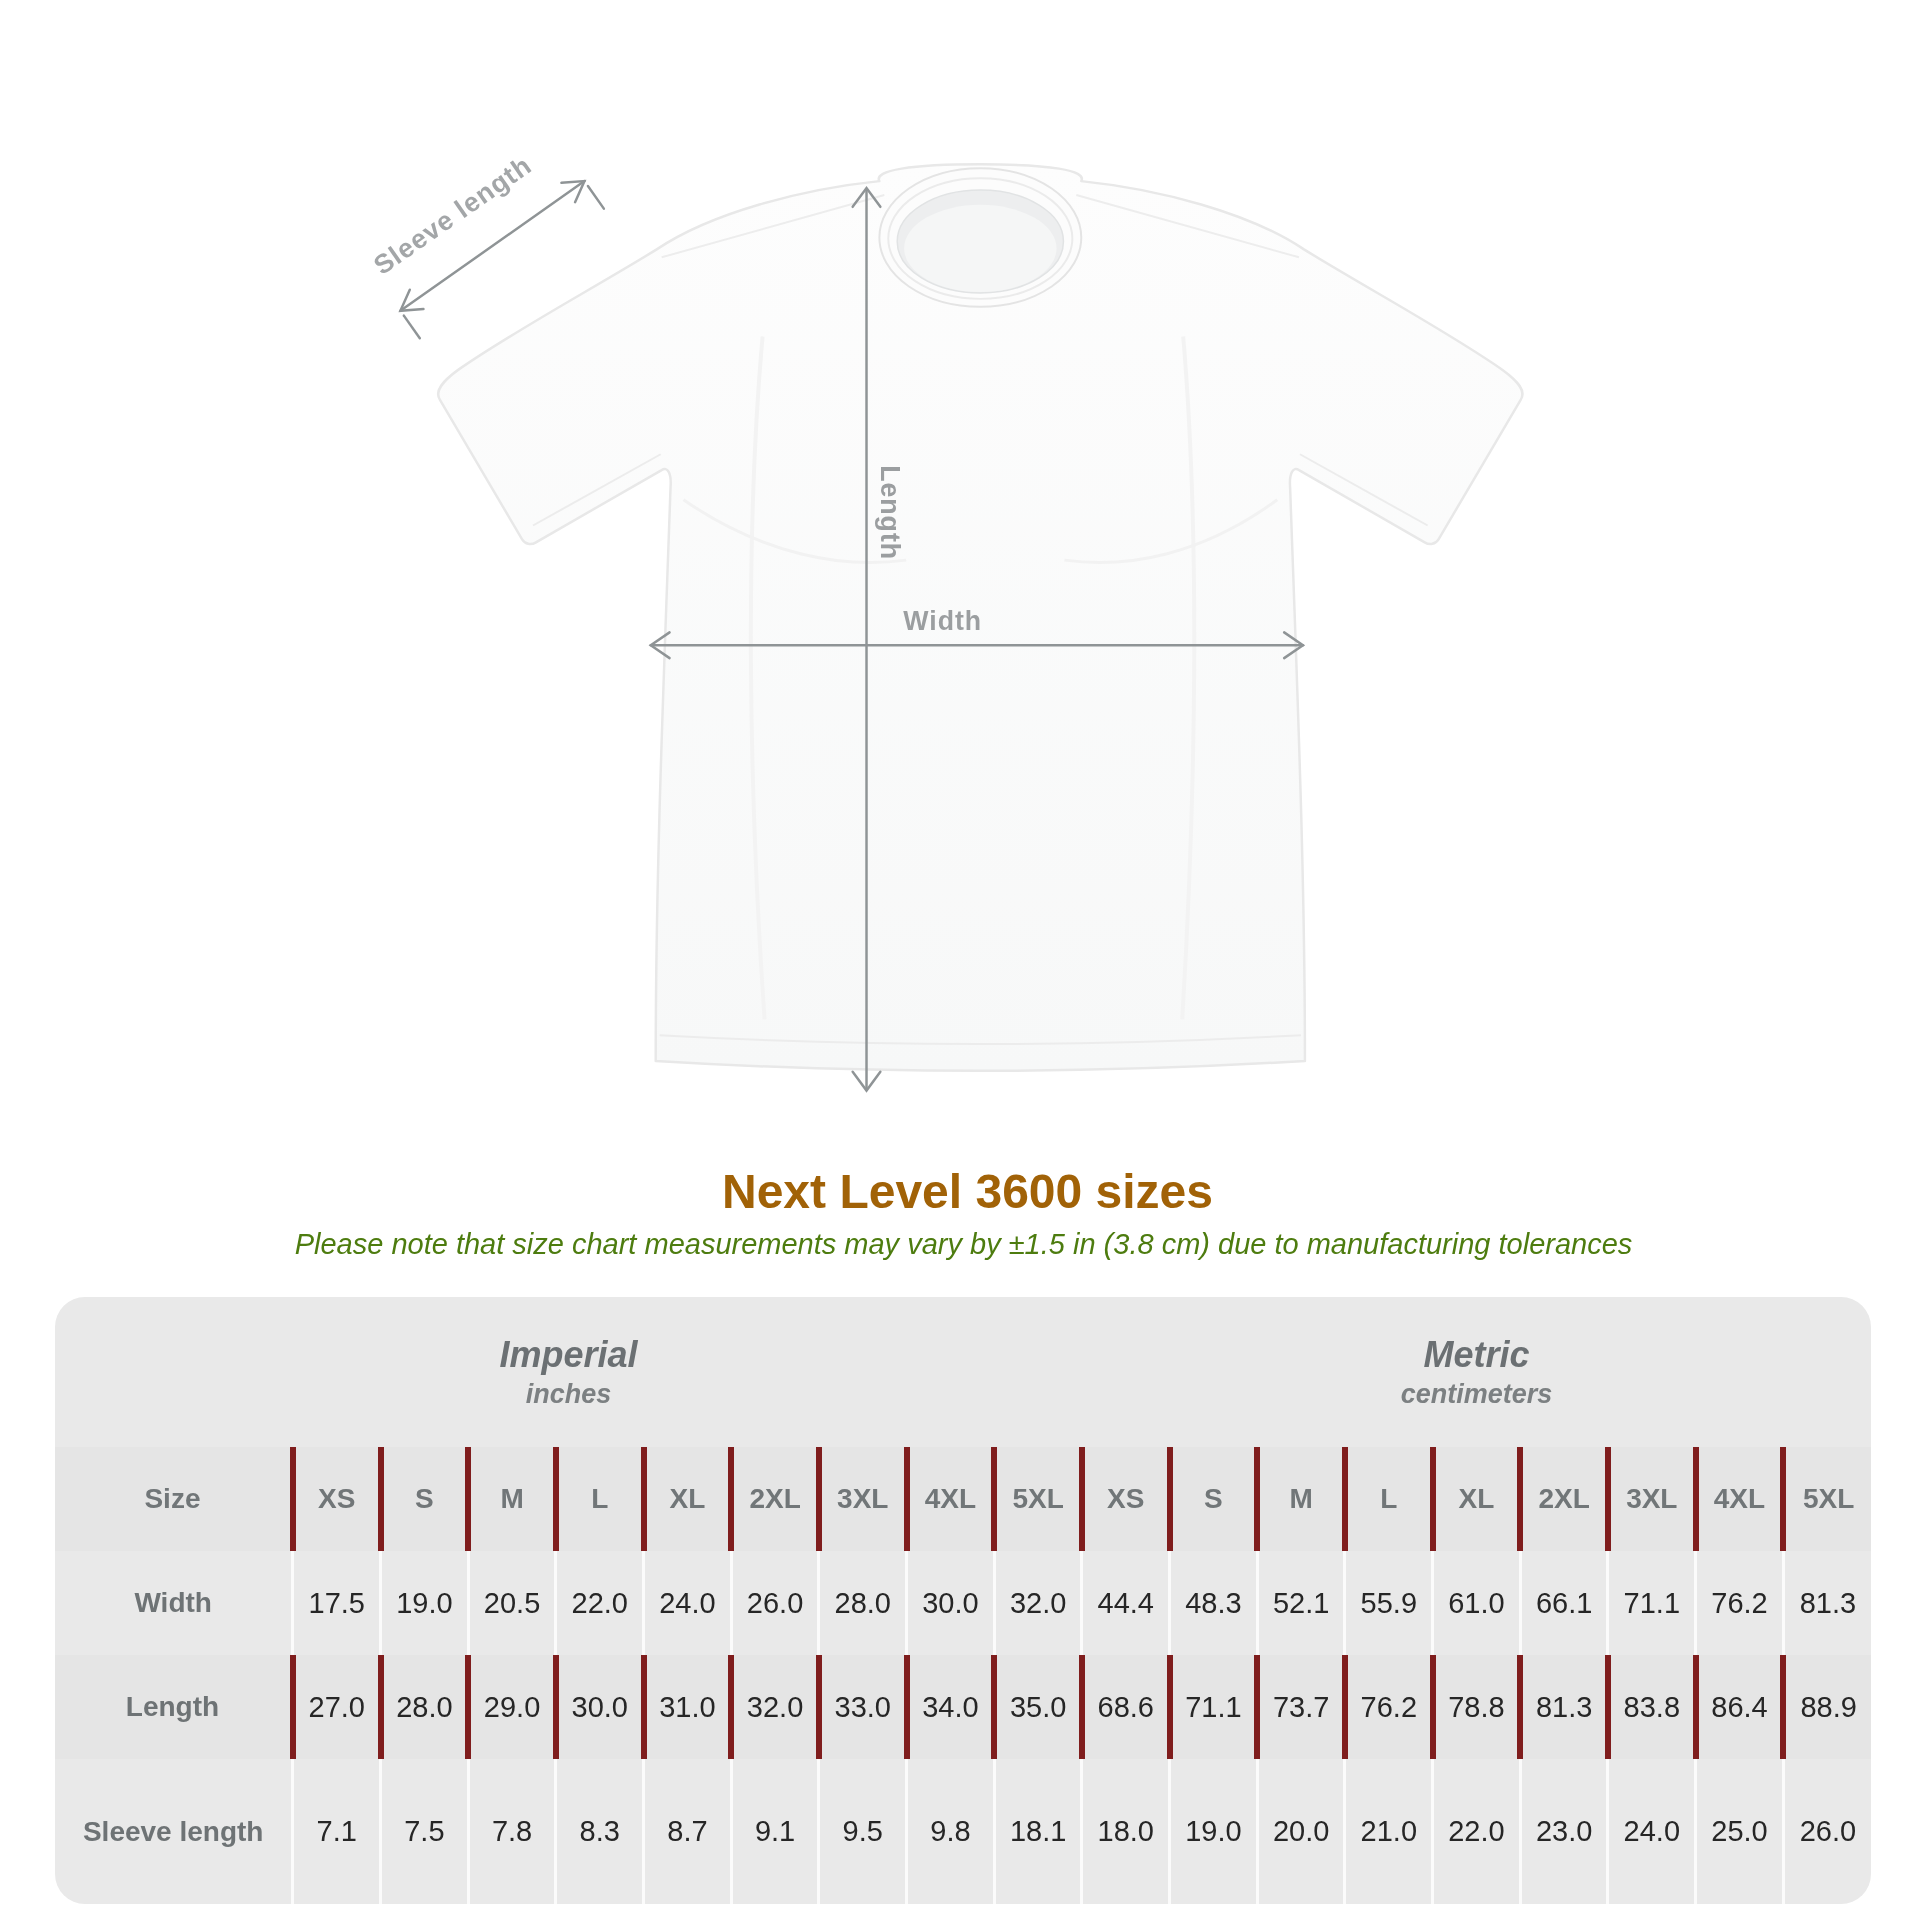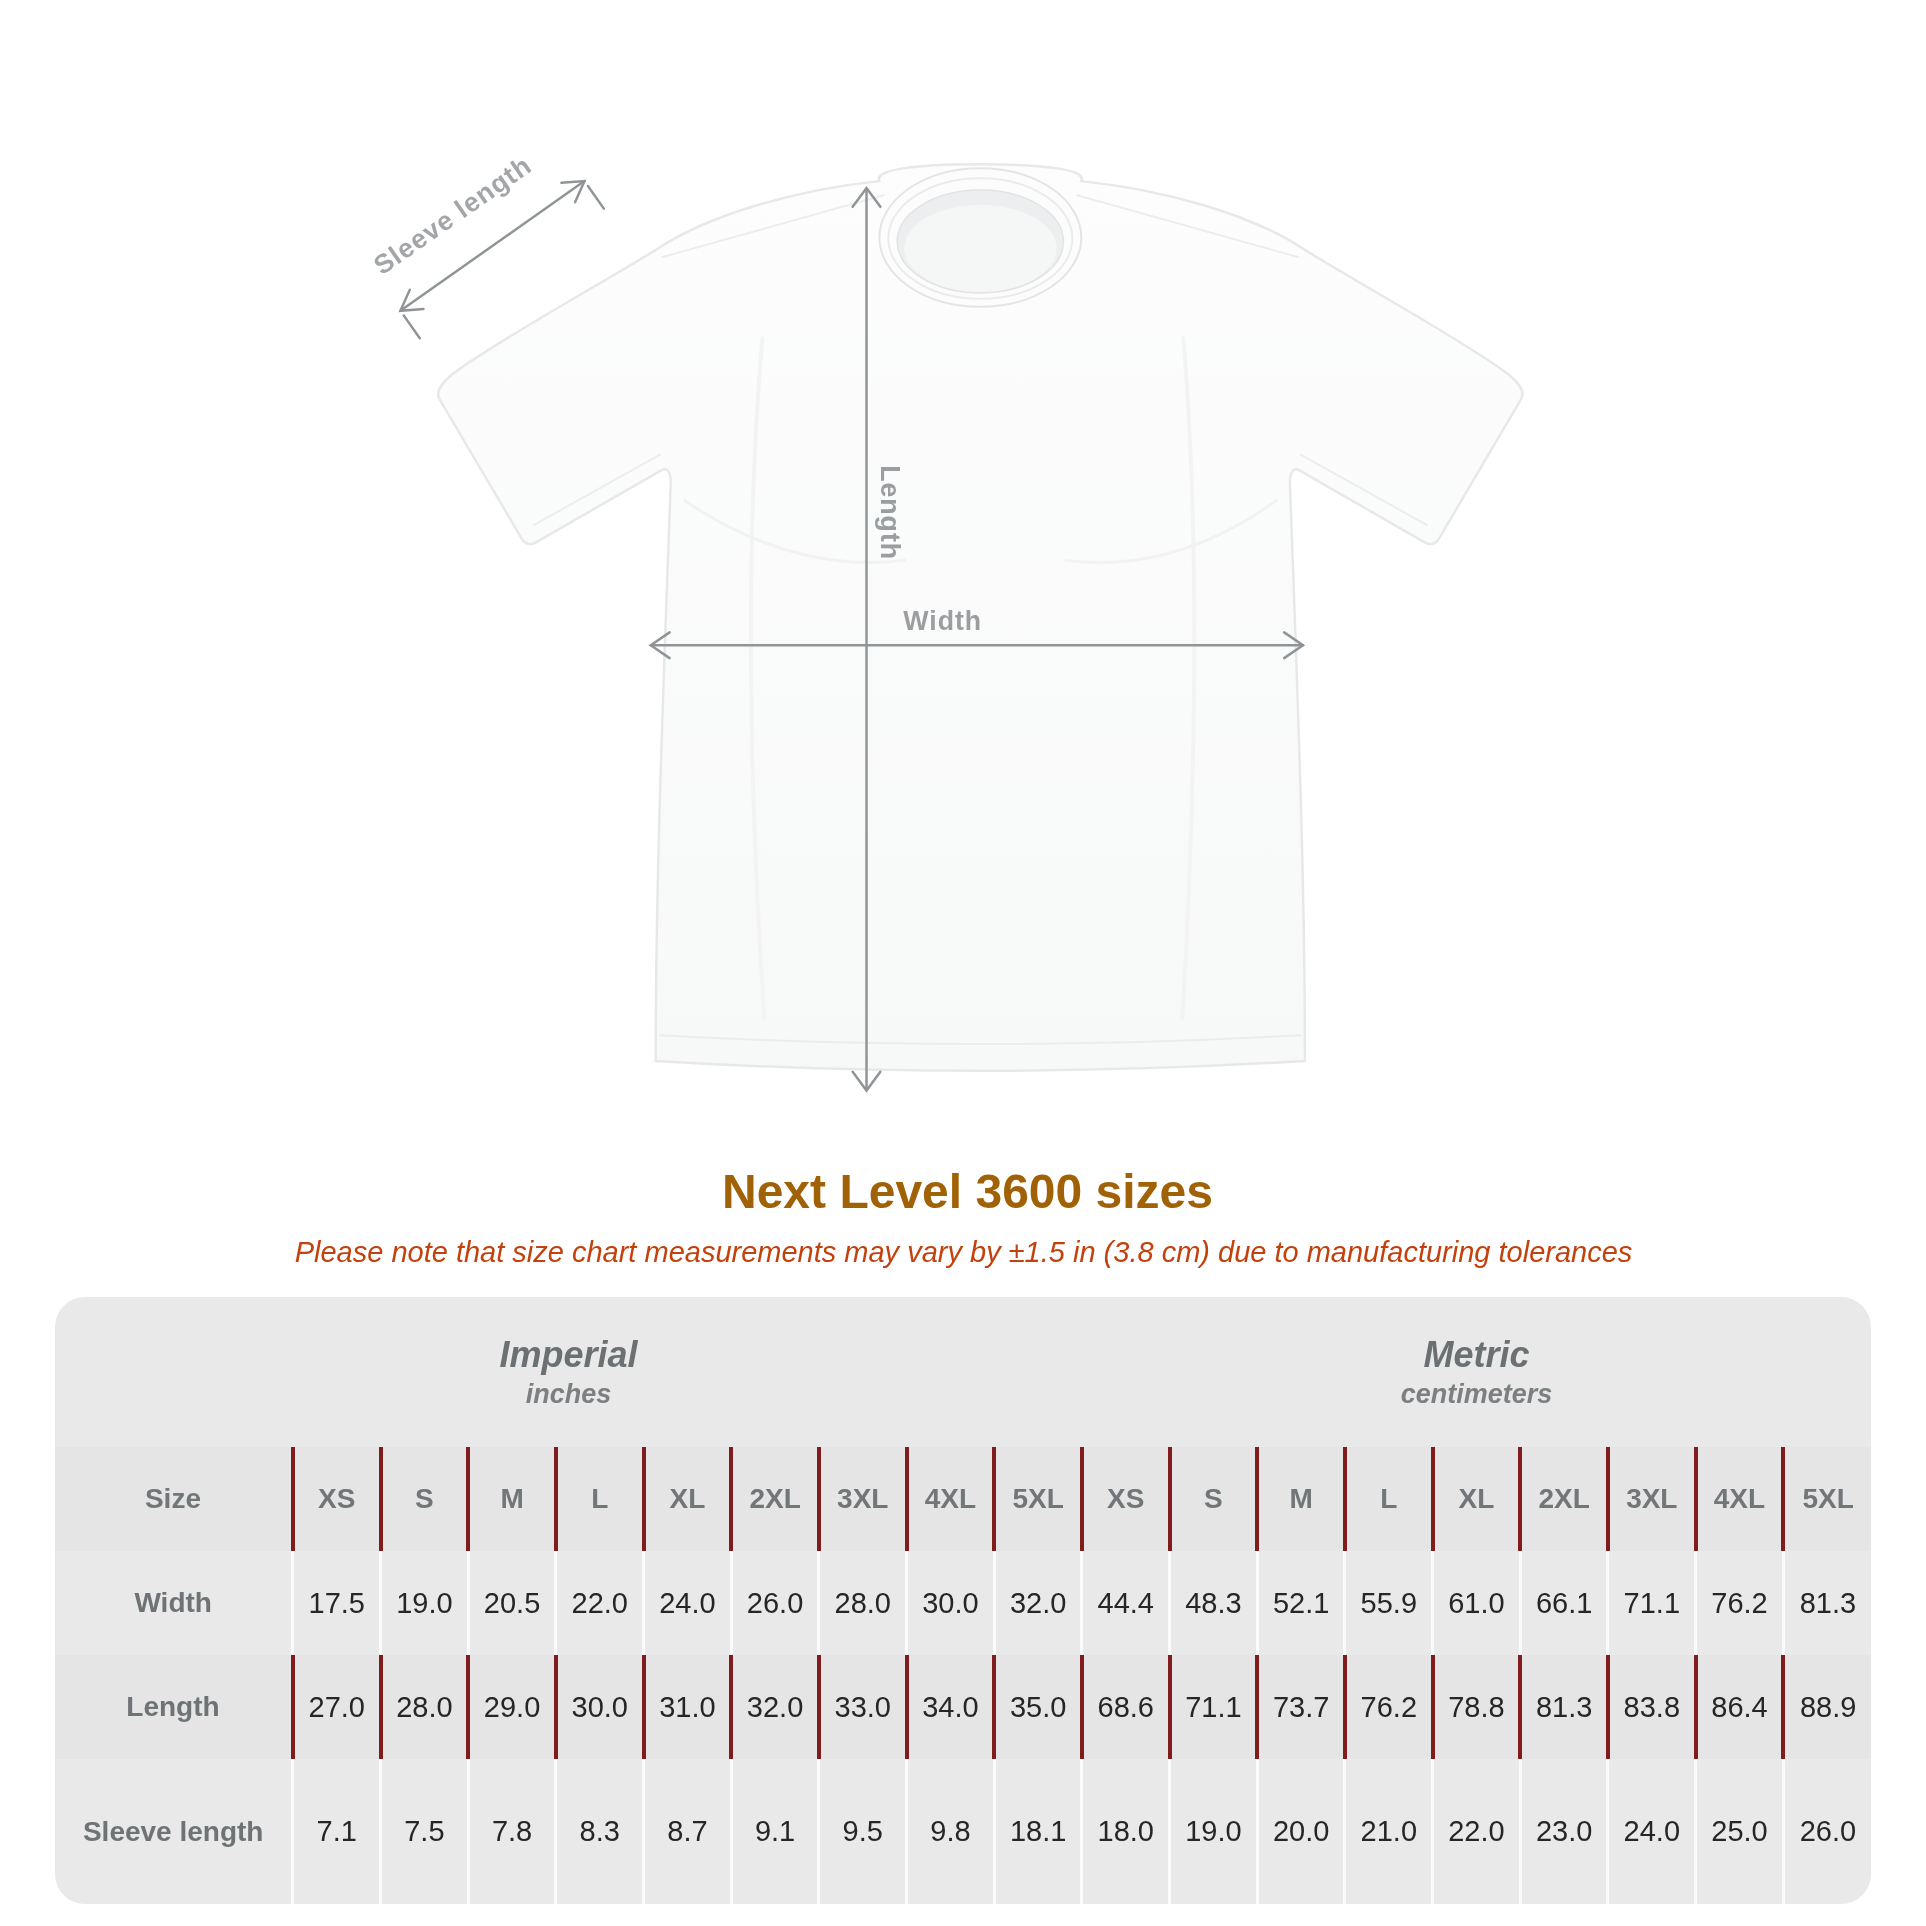--- a/index.html
+++ b/index.html
@@ -3,38 +3,38 @@
 <meta charset="utf-8">
 <style>
   html,body{margin:0;padding:0;background:#ffffff;}
   .page{position:relative;width:1927px;height:1927px;background:#ffffff;overflow:hidden;
         font-family:"Liberation Sans","DejaVu Sans",sans-serif;}
   .tee-figure{position:absolute;top:0;left:0;width:1927px;height:1148px;}
   .fig-label{font-weight:bold;font-size:27px;letter-spacing:1px;}
   .page-title{position:absolute;top:1164px;left:4px;width:100%;text-align:center;
               font-size:48px;font-weight:bold;color:#a16207;}
   .page-subtitle{position:absolute;top:1228px;left:0;width:100%;text-align:center;
-                 font-size:29px;font-style:italic;color:#c2410c;margin-top:8px;}
+                 font-size:29px;font-style:italic;color:#4d7c0f;}
   .table-wrap{position:absolute;top:1297px;left:55px;width:1816px;height:607px;
               border-radius:30px;overflow:hidden;}
   table.size-chart{width:100%;height:100%;border-collapse:collapse;table-layout:fixed;}
   table.size-chart th,table.size-chart td{border:none;padding:0;text-align:center;vertical-align:middle;}
   col.c-label{width:13.1%;}
   col.c-data{width:4.8278%;}
   tr.group-row{height:150px;}
   tr.group-row th{background:#e9e9e9;}
   .group-name{font-size:36px;font-weight:bold;font-style:italic;color:#6b7073;line-height:1.25;}
   .group-unit{font-size:27px;font-style:italic;color:#7c8082;line-height:1.3;}
   tr.size-row{height:104px;}
   tr.r-width{height:104px;}
   tr.r-length{height:104px;}
   tr.r-sleeve{height:145px;}
   tr.row-white{background:#e5e5e5;}
   tr.row-gray{background:#e9e9e9;}
-  tr.row-white .cell{border-left:4px solid #7f1d1d;}
+  tr.row-white .cell{border-left:6px solid #7f1d1d;}
   tr.row-gray .cell{border-left:3px solid #fbfbfb;}
   .hdr{font-size:28px;font-weight:bold;color:#717678;}
   .row-label{font-size:28px;font-weight:bold;color:#6e7375;}
   .val{font-size:29px;font-weight:normal;color:#262626;}
 </style>
 </head>
 <body>
 
 <div class="page">
 

